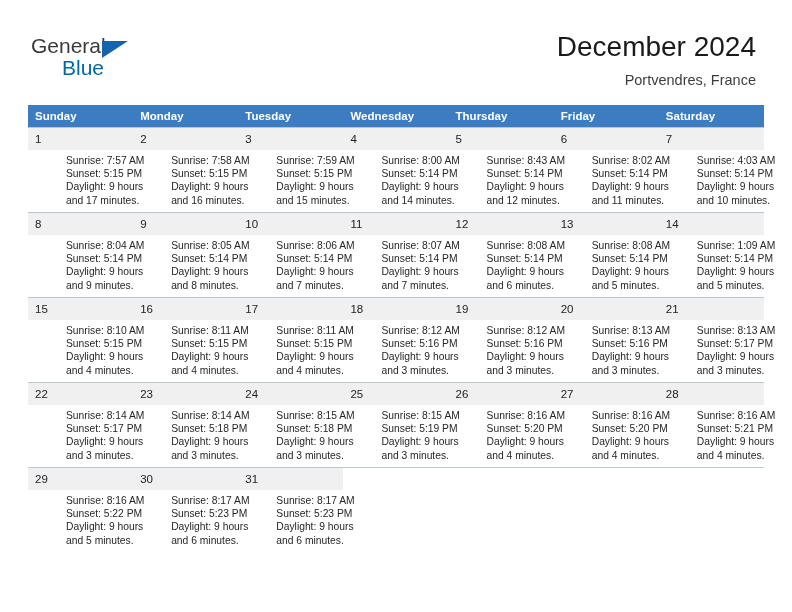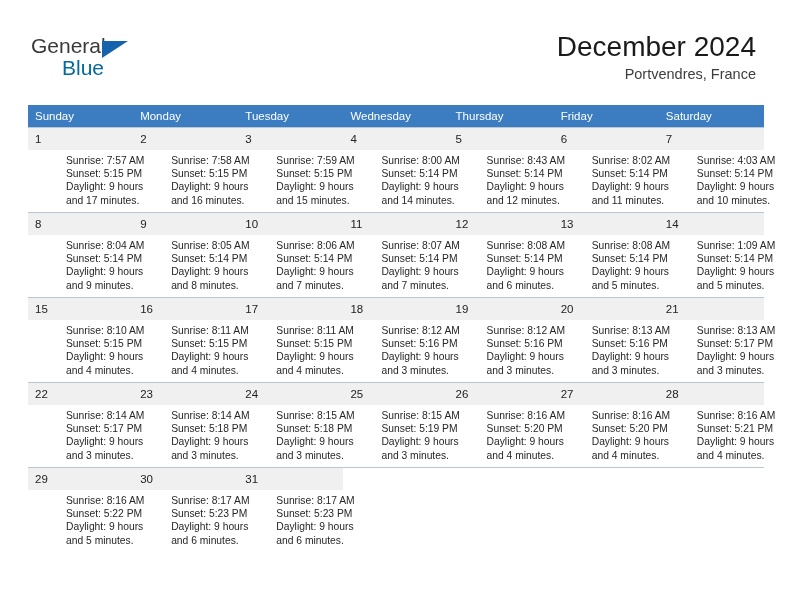--- a/index.html
+++ b/index.html
@@ -73,37 +73,37 @@
   .cal-title {
     font-size: 28px;
     color: #1a1a1a;
     line-height: 34px;
     white-space: nowrap;
   }
   .cal-subtitle {
     font-size: 14.5px;
     color: #3d3d3d;
     line-height: 20px;
-    margin-top: 0;
+    margin-top: 6px;
     white-space: nowrap;
   }
 
   
   .calendar {
     position: absolute;
     left: 28px;
     top: 105px;
     width: 736px;
     border-collapse: collapse;
     table-layout: fixed;
   }
   .calendar th {
     background: #3b7dc0;
     color: #ffffff;
-    font-weight: normal;
+    font-weight: bold;
     font-size: 11.5px;
     text-align: left;
     padding: 5px 0 5px 7px;
     height: 12px;
     border: none;
   }
   .calendar td {
     vertical-align: top;
     padding: 0;
     border-top: 1px solid #b9c6d4;

